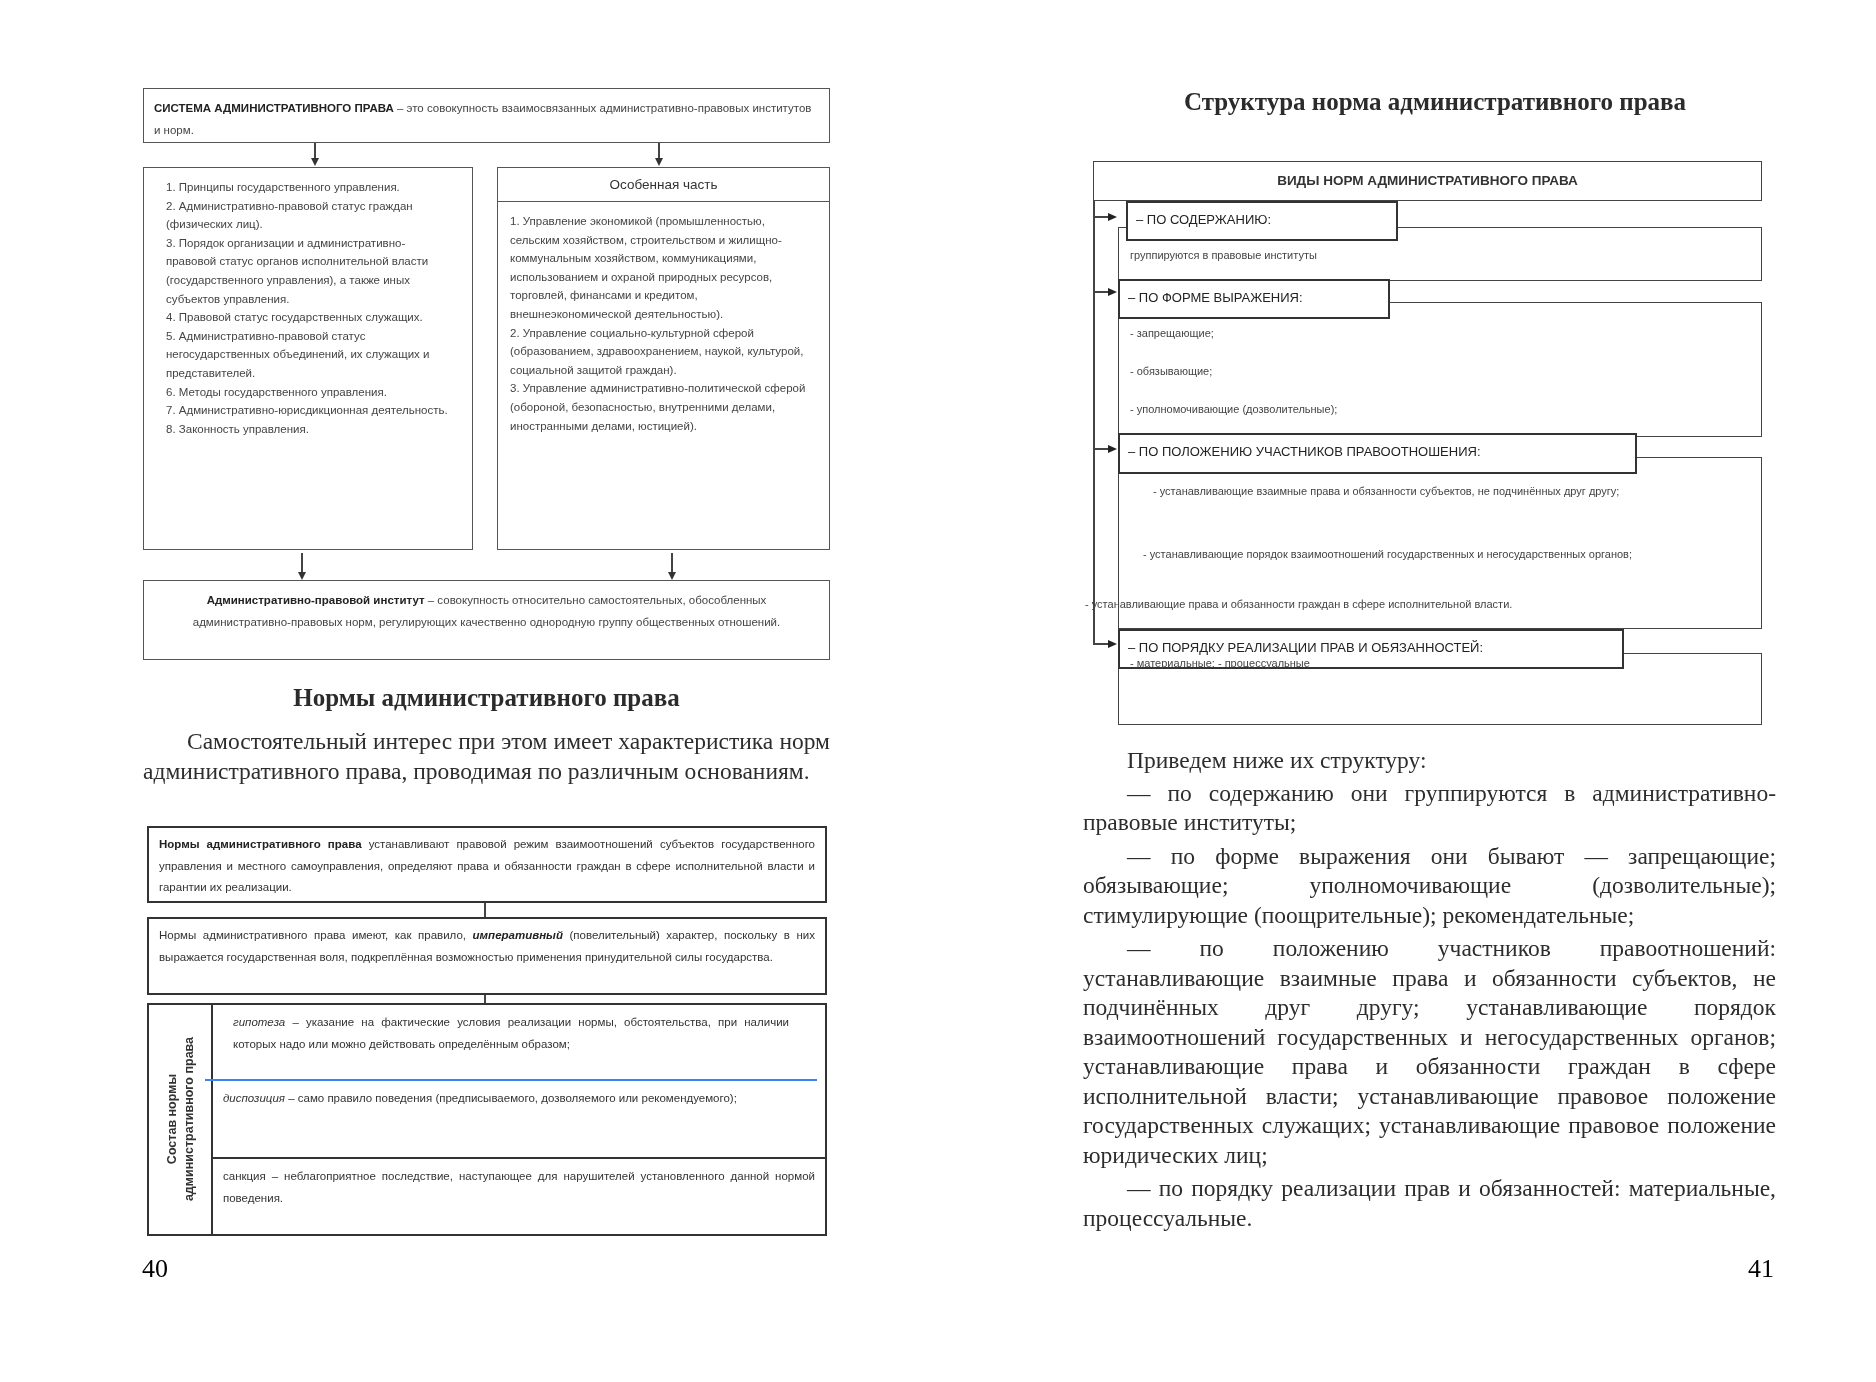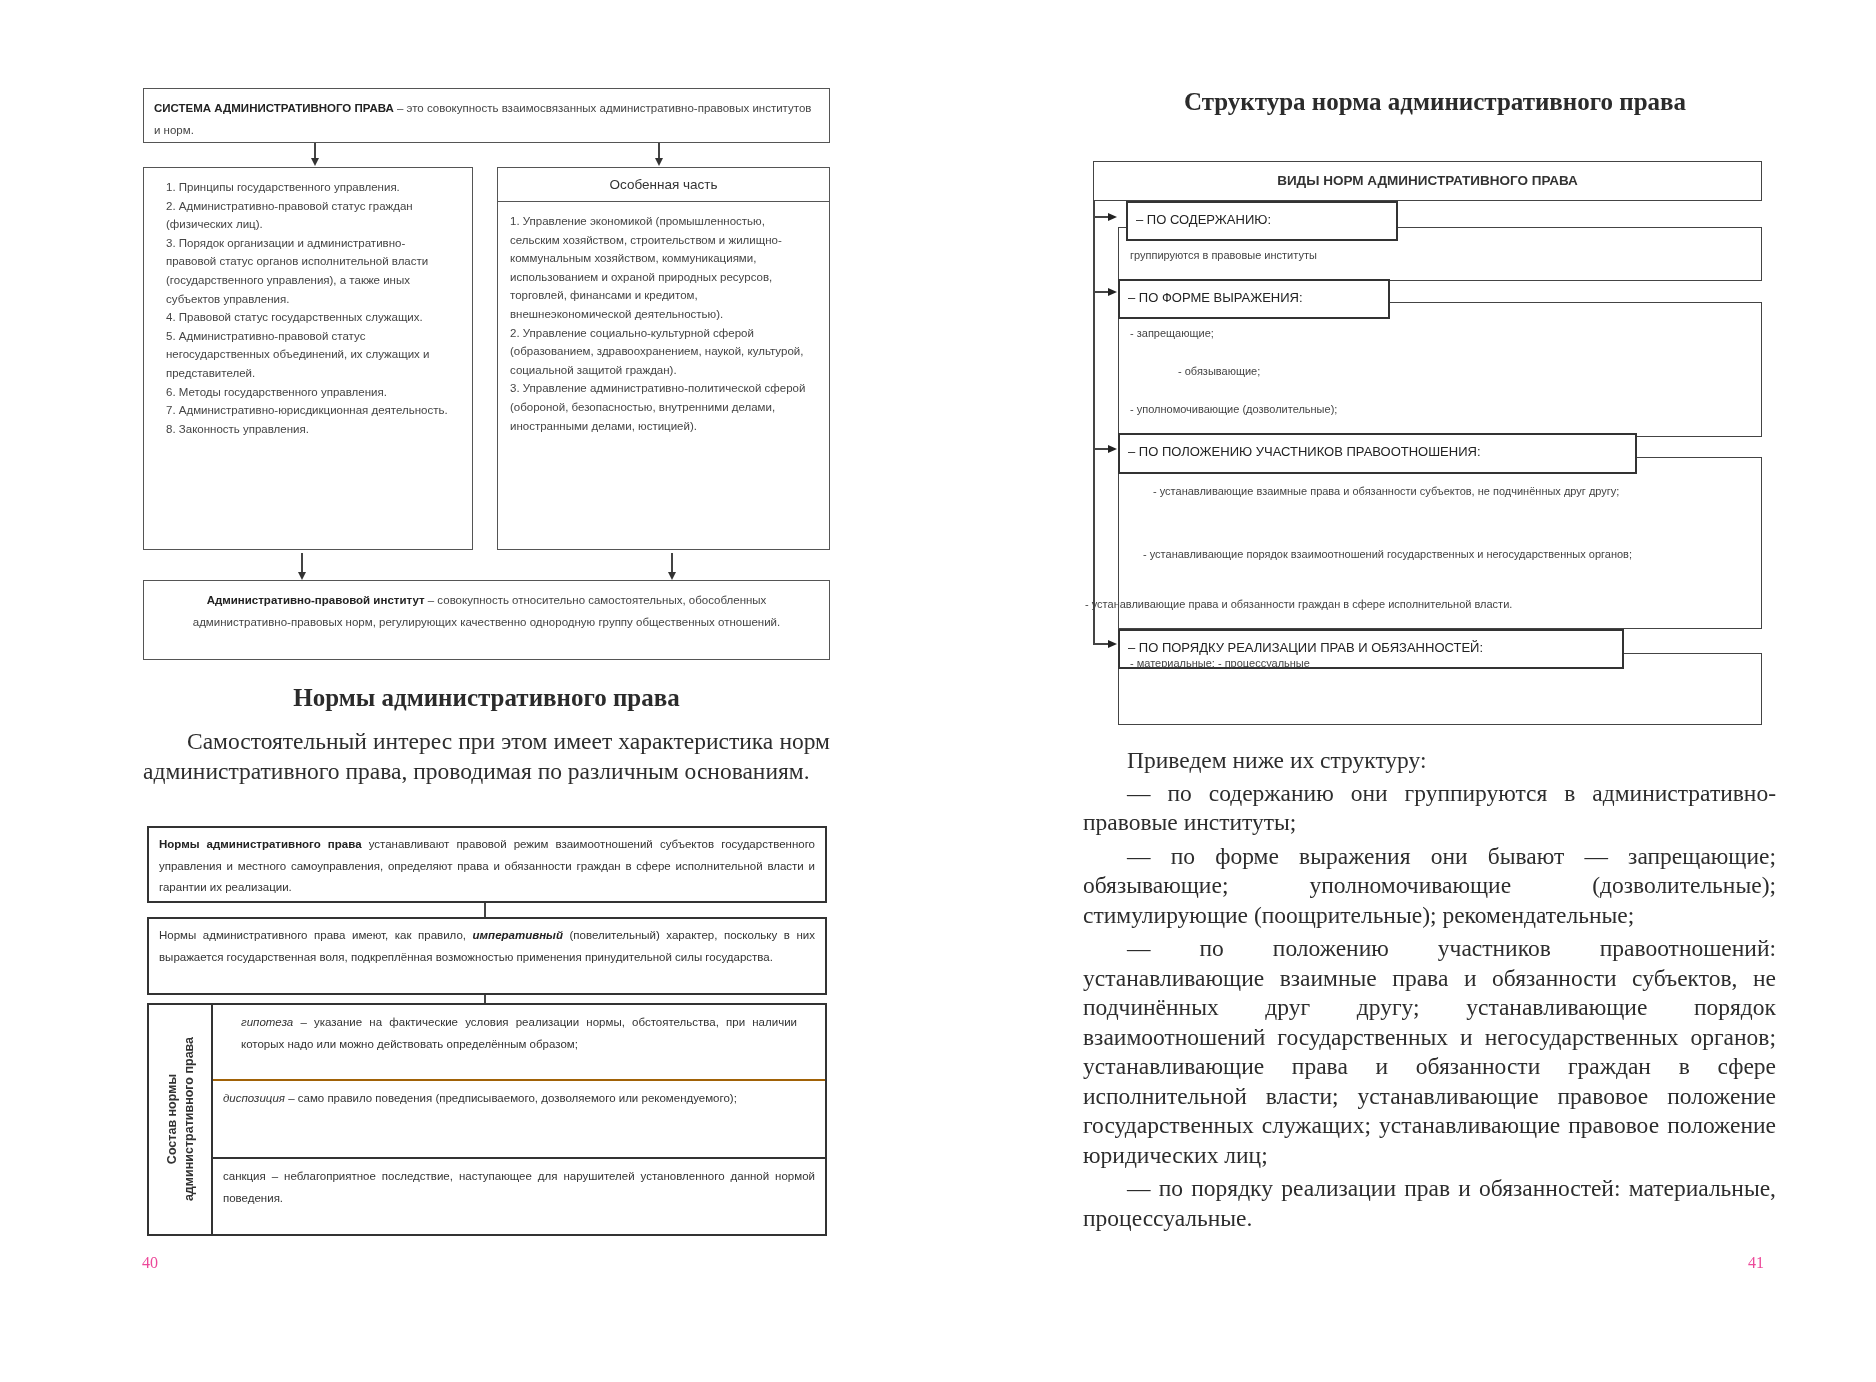--- a/index.html
+++ b/index.html
@@ -11,21 +11,21 @@
   .boxd { position:absolute; box-sizing:border-box; border:2.5px solid #333; background:#fff; }
   .small { font-size:11.5px; line-height:18.6px; color:#444; }
   .vline { position:absolute; width:1.5px; background:#444; }
   .hline { position:absolute; height:1.5px; background:#444; }
   .arrow-down { position:absolute; width:0; height:0; border-left:4px solid transparent; border-right:4px solid transparent; border-top:8px solid #333; }
   .arrow-right { position:absolute; width:0; height:0; border-top:4px solid transparent; border-bottom:4px solid transparent; border-left:9px solid #222; }
   b { color:#222; }
   .heading { font-size:25px; font-weight:bold; color:#2b2b2b; text-align:center; }
   .body-text { font-size:23.5px; line-height:29.5px; color:#2d2d2d; text-align:justify; }
   .indent { text-indent:44px; }
-  .pnum { font-size:16px; color:#ec4899;font-family:Liberation Serif, serif; }
+  .pnum { font-size:26px; color:#000000;font-family:Liberation Serif, serif; }
   .cat { font-size:13px; color:#222; }
   .item { font-size:11px; color:#444; }
 </style>
 </head>
 <body>
 
 <div>
 
   <div class="box sans small" style="left:143px; top:88px; width:687px; height:55px; padding:8px 10px; line-height:22px;">
     <b>СИСТЕМА АДМИНИСТРАТИВНОГО ПРАВА</b><span> – это совокупность взаимосвязанных административно-правовых институтов и норм.</span>
@@ -83,21 +83,21 @@
 
   <div class="vline" style="left:484px; top:995px; height:8px;"></div>
 
   <div class="boxd" style="left:147px; top:1003px; width:680px; height:233px;">
     <div class="abs sans" style="left:0; top:0; width:64px; height:229px; border-right:2.5px solid #333;">
       <div style="position:absolute; left:32px; top:114px; transform:translate(-50%,-50%) rotate(-90deg); white-space:nowrap; text-align:center; font-size:12.5px; font-weight:bold; color:#333; line-height:17px;">
         <div>Состав нормы</div>
         <div>административного права</div>
       </div>
     </div>
-    <div class="abs sans small" style="left:64px; top:0; width:612px; height:76px; padding:7px 28px; text-align:justify; line-height:21.5px; color:#333; border-bottom:2px solid #a16207;">
+    <div class="abs sans small" style="left:56px; top:0; width:612px; height:76px; padding:7px 28px; text-align:justify; line-height:21.5px; color:#333; border-bottom:2px solid #3b82f6;">
       <i>гипотеза</i><span> – указание на фактические условия реализации нормы, обстоятельства, при наличии которых надо или можно действовать определённым образом;</span>
     </div>
     <div class="abs sans small" style="left:64px; top:76px; width:612px; height:78px; padding:7px 10px; text-align:justify; line-height:21.5px; color:#333; border-bottom:2px solid #333;">
       <i>диспозиция</i><span> – само правило поведения (предписываемого, дозволяемого или рекомендуемого);</span>
     </div>
     <div class="abs sans small" style="left:64px; top:154px; width:612px; height:75px; padding:7px 10px; text-align:justify; line-height:21.5px; color:#333;">
       <span>санкция</span><span> – неблагоприятное последствие, наступающее для нарушителей установленного данной нормой поведения.</span>
     </div>
   </div>
 
@@ -122,21 +122,21 @@
   </div>
   <div class="abs sans item" style="left:1130px; top:249px;">группируются в правовые институты</div>
 
   <div class="box" style="left:1118px; top:302px; width:644px; height:135px; border-color:#444;"></div>
   <div class="hline" style="left:1093px; top:291px; width:16px;"></div>
   <div class="arrow-right" style="left:1108px; top:288px;"></div>
   <div class="boxd sans cat" style="left:1118px; top:279px; width:272px; height:40px; padding:9px 8px;">
     <span>– ПО ФОРМЕ ВЫРАЖЕНИЯ:</span>
   </div>
   <div class="abs sans item" style="left:1130px; top:327px;">- запрещающие;</div>
-  <div class="abs sans item" style="left:1130px; top:365px;margin-left:48px;">- обязывающие;</div>
+  <div class="abs sans item" style="left:1130px; top:365px;">- обязывающие;</div>
   <div class="abs sans item" style="left:1130px; top:403px;">- уполномочивающие (дозволительные);</div>
 
   <div class="box" style="left:1118px; top:457px; width:644px; height:172px; border-color:#444;"></div>
   <div class="hline" style="left:1093px; top:448px; width:16px;"></div>
   <div class="arrow-right" style="left:1108px; top:445px;"></div>
   <div class="boxd sans cat" style="left:1118px; top:433px; width:519px; height:41px; padding:9px 8px;">
     <span>– ПО ПОЛОЖЕНИЮ УЧАСТНИКОВ ПРАВООТНОШЕНИЯ:</span>
   </div>
   <div class="abs sans item" style="left:1143px; top:480px; width:605px; line-height:23px; text-indent:10px;">- устанавливающие взаимные права и обязанности субъектов, не подчинённых друг другу;</div>
   <div class="abs sans item" style="left:1143px; top:543px; width:605px; line-height:23px; text-align:justify; text-align-last:left;">- устанавливающие порядок взаимоотношений государственных и негосударственных органов;</div>

